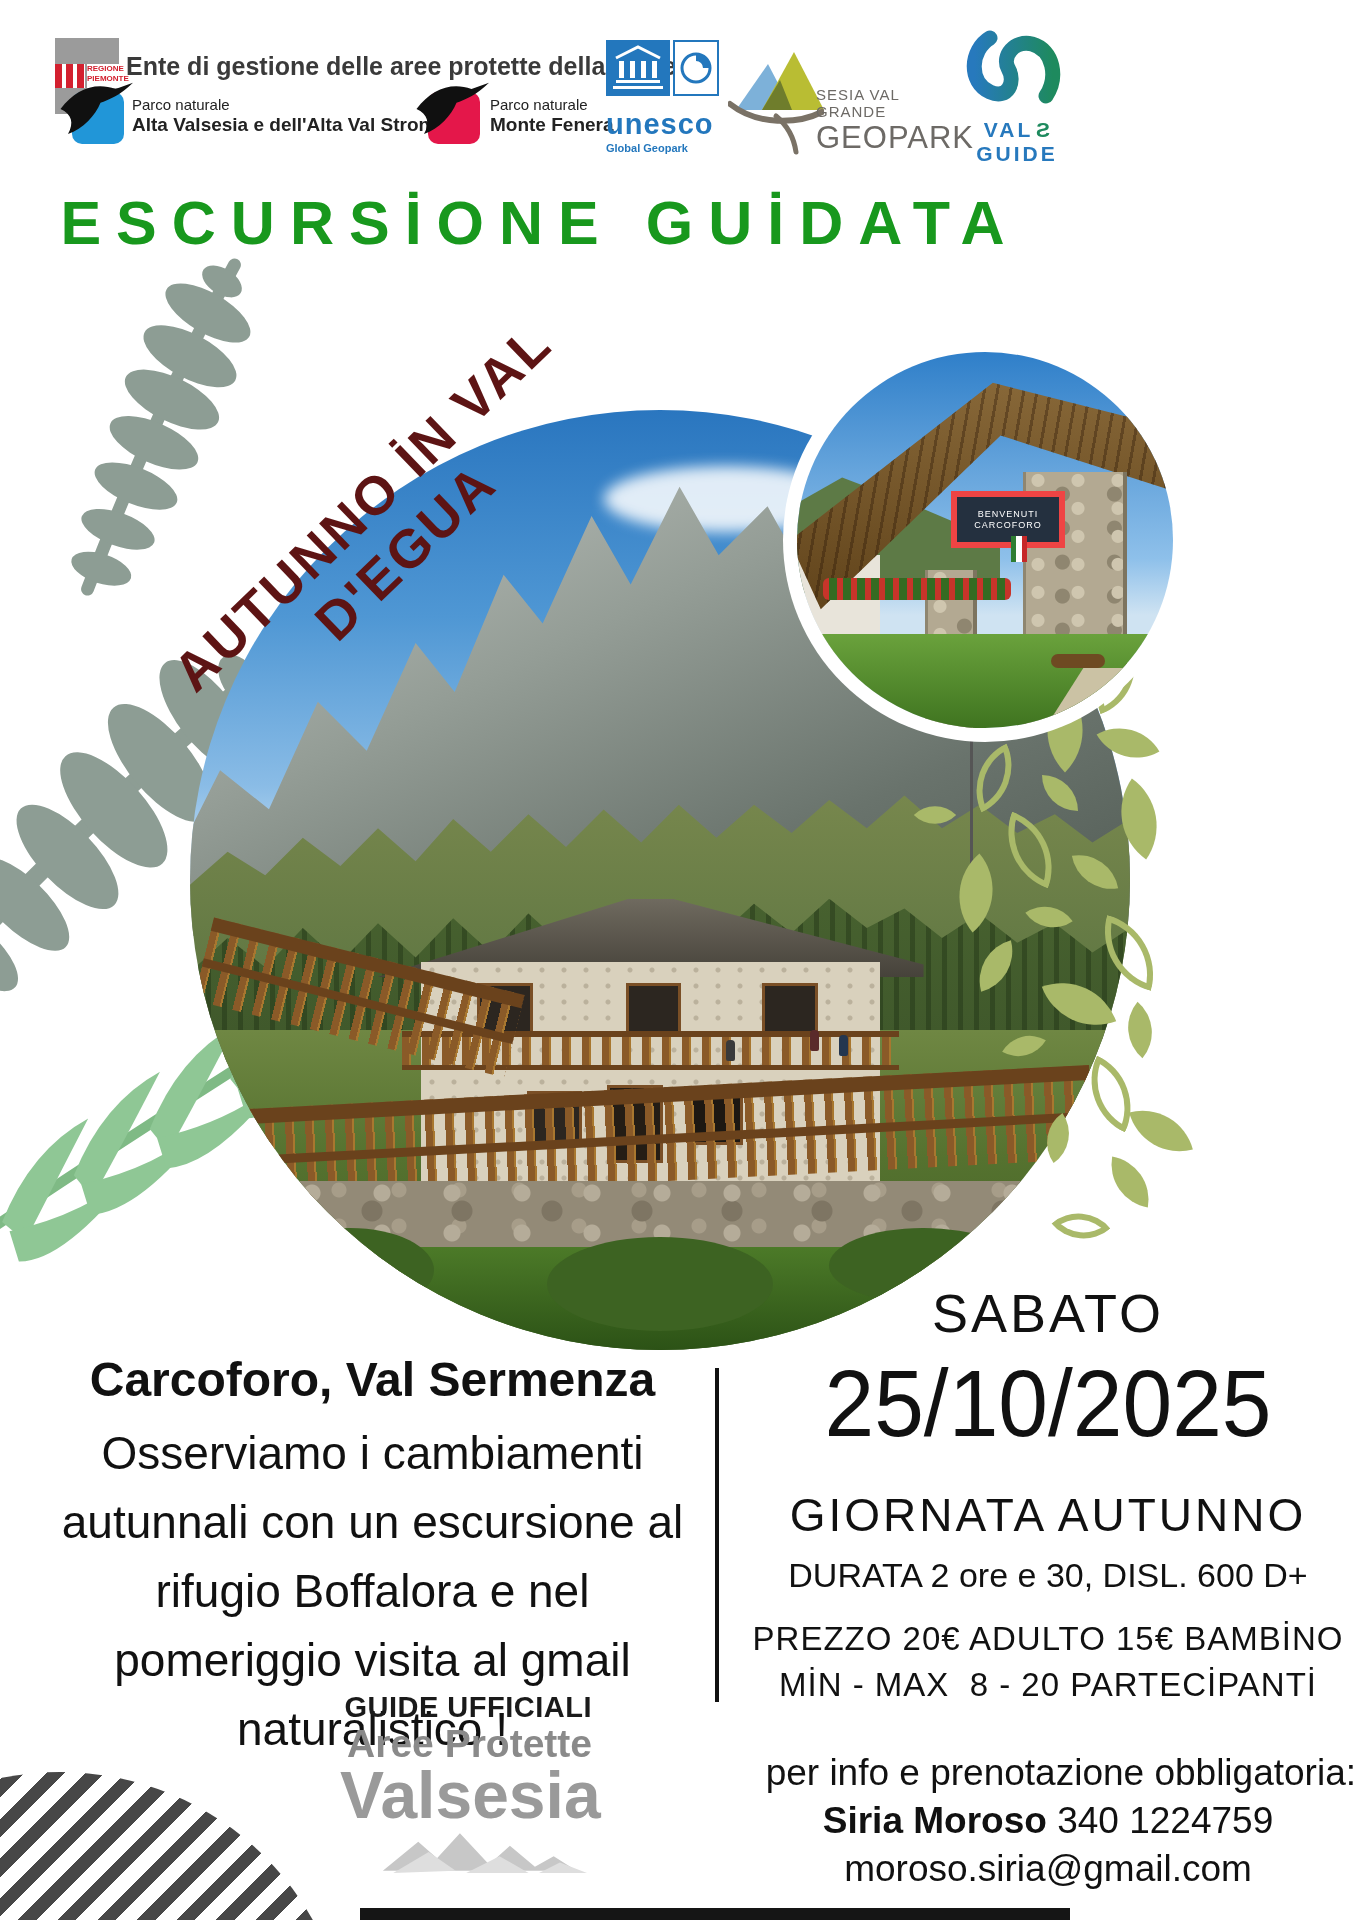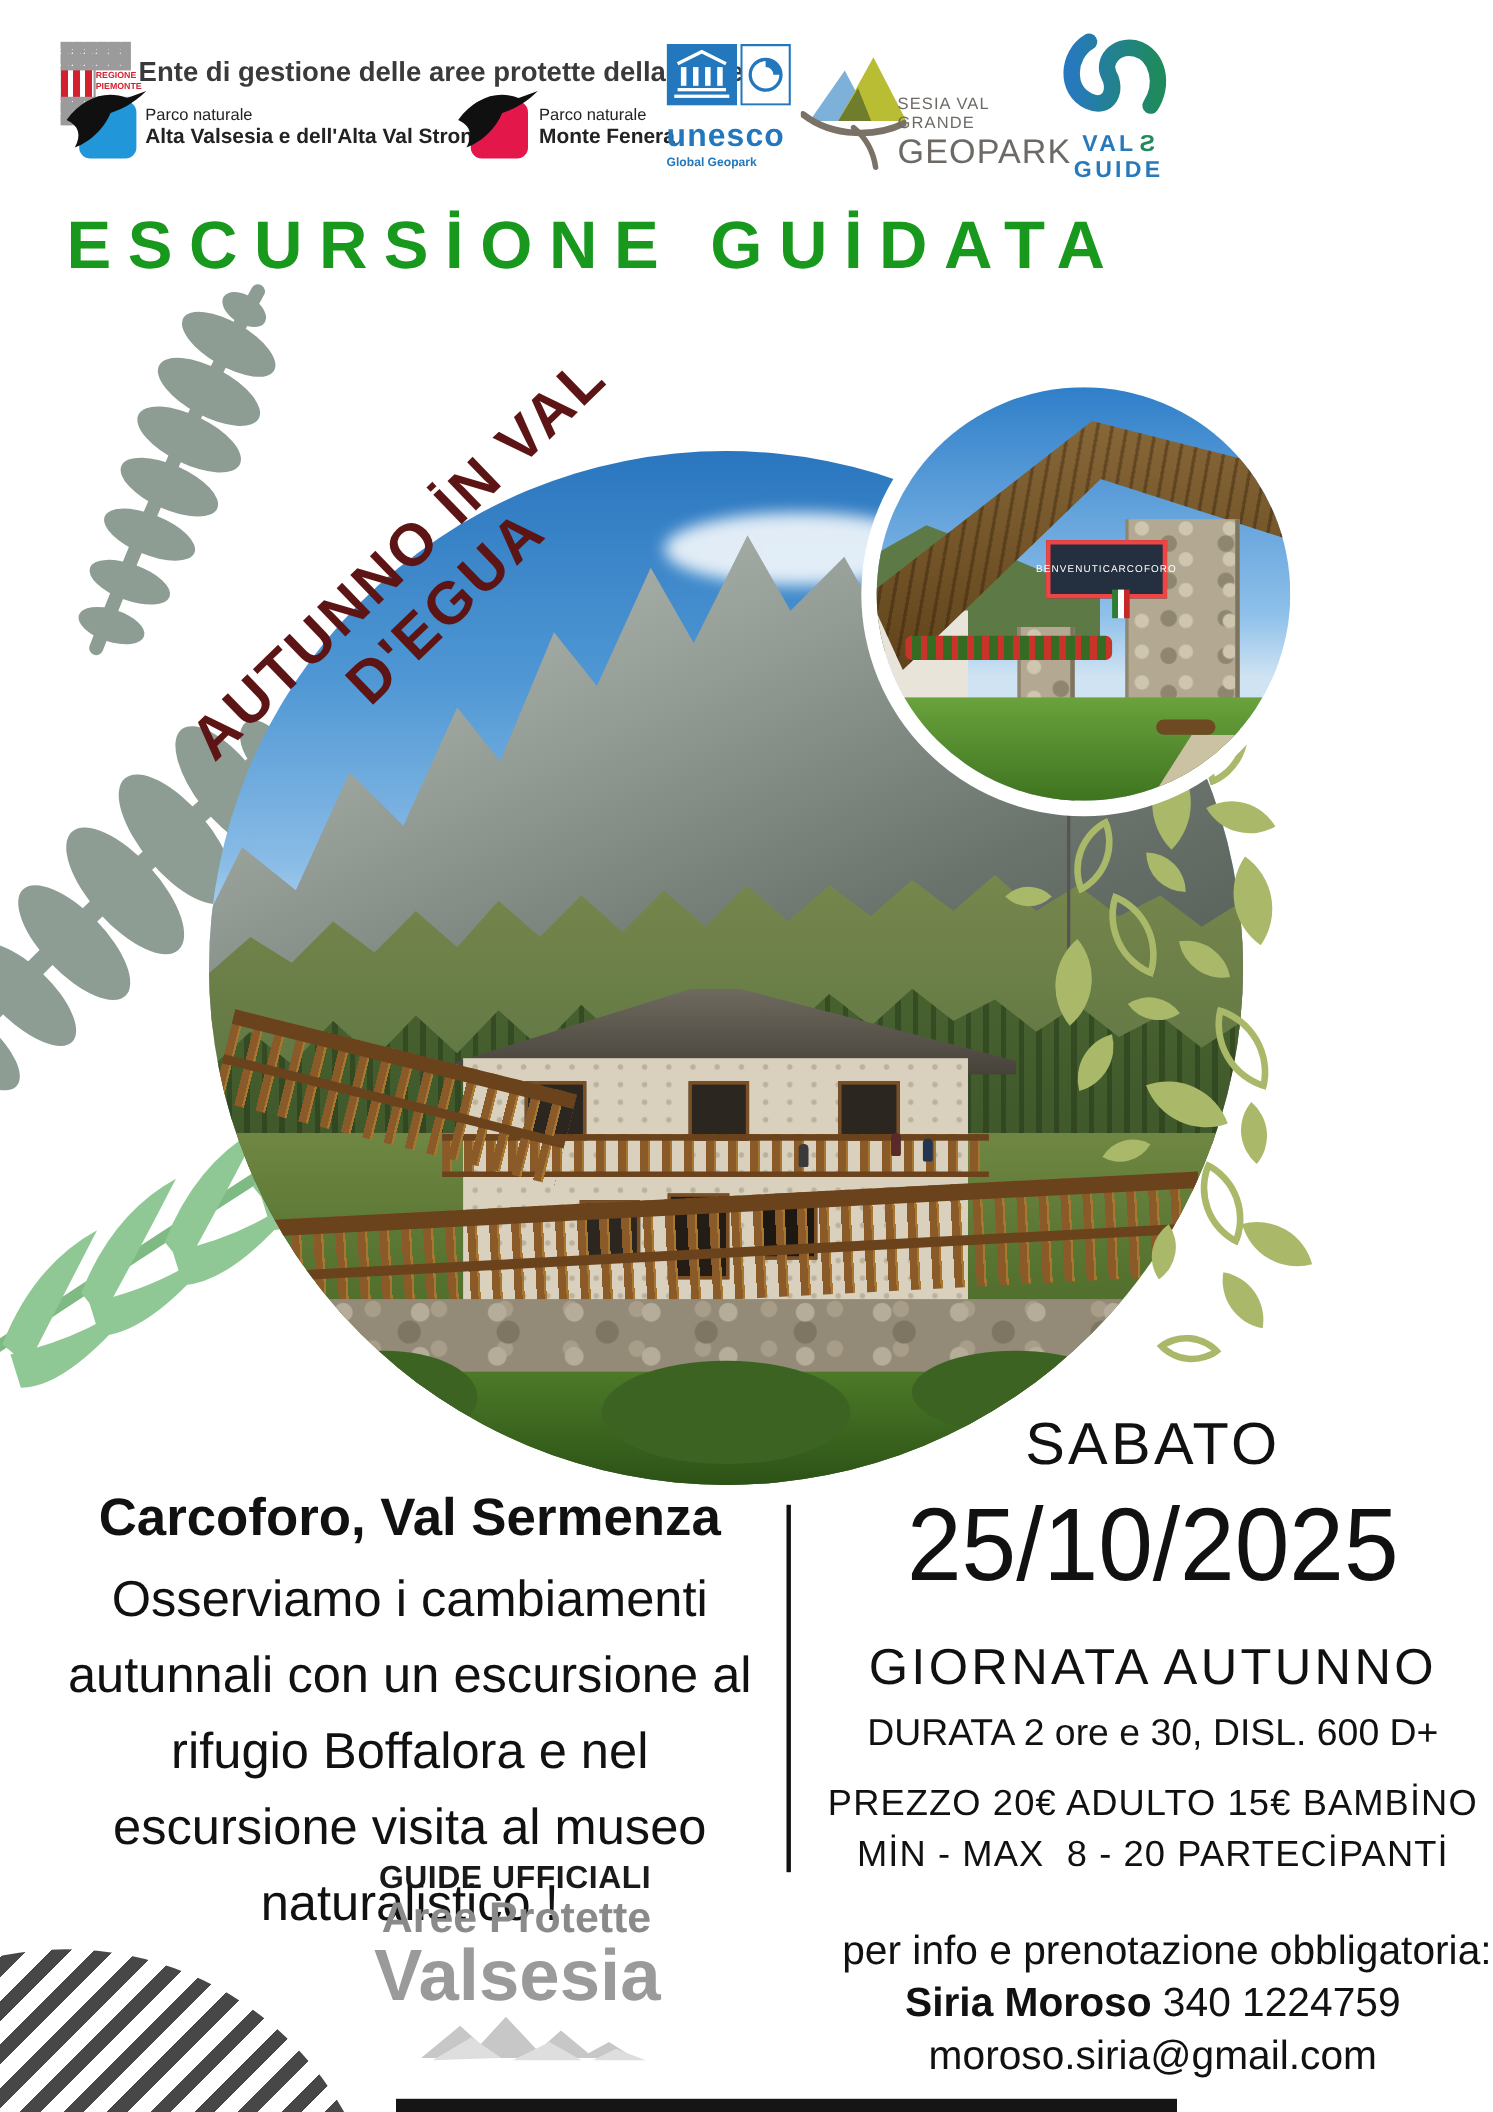--- a/index.html
+++ b/index.html
@@ -102,21 +102,21 @@
   .sp-whitehouse{position:absolute;left:0;top:54%;width:22%;height:26%;background:#e8e4da;}
   .sp-roof{position:absolute;left:-2%;top:4%;width:104%;height:70%;
     background:repeating-linear-gradient(100deg,rgba(40,20,5,.35) 0 3px,rgba(0,0,0,0) 3px 13px),
                linear-gradient(180deg,#8a6a3a,#5d4018);
     clip-path:polygon(0 66%,52% 6%,100% 24%,100% 48%,54% 26%,8% 92%);}
   .sp-pillar{position:absolute;background-color:#b3a992;
     background-image:radial-gradient(circle at 30% 30%,#cfc6af 0 6px,transparent 7px),
                      radial-gradient(circle at 70% 65%,#8f8670 0 7px,transparent 8px);
     background-size:40px 28px,52px 34px;border-left:3px solid #8f8670;border-right:4px solid #7d745f;}
   .sp-sign{position:absolute;left:41%;top:37%;width:27%;height:12%;background:#24303f;
-    border:4px solid #ef4444;display:flex;flex-direction:row;align-items:center;justify-content:center;
+    border:6px solid #ef4444;display:flex;flex-direction:column;align-items:center;justify-content:center;
     color:#fff;font-size:9px;letter-spacing:1px;line-height:11px;text-align:center;}
   .sp-flag{position:absolute;left:57%;top:49%;width:16px;height:26px;
     background:linear-gradient(90deg,#2e7d32 0 33%,#fff 33% 66%,#c62828 66%);}
   .sp-flowers{position:absolute;left:7%;top:60%;width:50%;height:6%;border-radius:6px;
     background:repeating-linear-gradient(90deg,#c8342a 0 6px,#356b22 6px 14px);}
   .sp-grass{position:absolute;left:0;bottom:0;width:100%;height:25%;
     background:linear-gradient(180deg,#6aa23c,#3f7420);}
   .sp-path{position:absolute;right:0;bottom:0;width:34%;height:16%;background:#cbc2a4;
     clip-path:polygon(30% 0,100% 0,100% 100%,0 100%);}
   .sp-log{position:absolute;right:18%;bottom:16%;width:54px;height:14px;border-radius:7px;background:#6e4a22;}
@@ -368,21 +368,21 @@
       <div class="sp-path"></div>
       <div class="sp-log"></div>
     </div>
   </div>
 
   <div class="abs left-block">
     <div class="left-heading">Carcoforo, Val Sermenza</div>
     <div class="left-line">Osserviamo i cambiamenti</div>
     <div class="left-line">autunnali con un escursione al</div>
     <div class="left-line">rifugio Boffalora e nel</div>
-    <div class="left-line">escursione visita al museo</div>
+    <div class="left-line">pomeriggio visita al gmail</div>
     <div class="left-line">naturalistico !</div>
   </div>
 
   <div class="abs divider"></div>
 
   <div class="rb-day abs">SABATO</div>
   <div class="rb-date abs">25/10/2025</div>
   <div class="rb-fullday abs">GIORNATA AUTUNNO</div>
   <div class="rb-duration abs">DURATA 2 ore e 30, DISL. 600 D+</div>
   <div class="rb-price abs">PREZZO 20€ ADULTO 15€ BAMBİNO</div>

